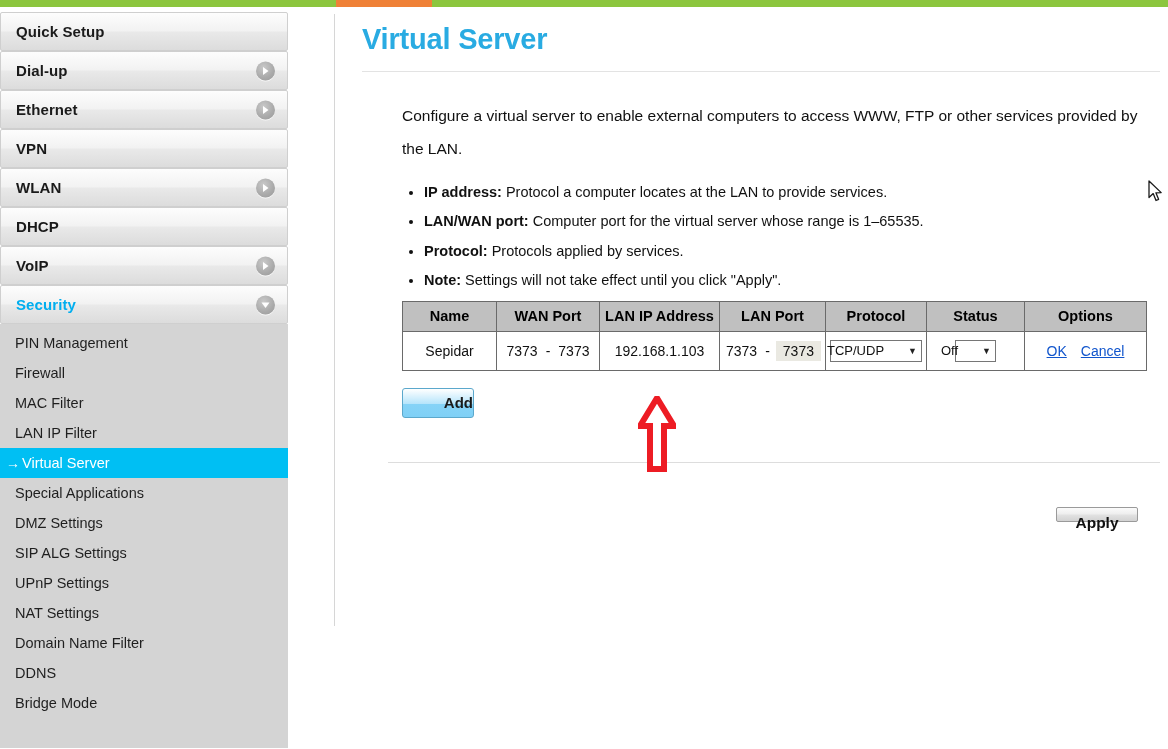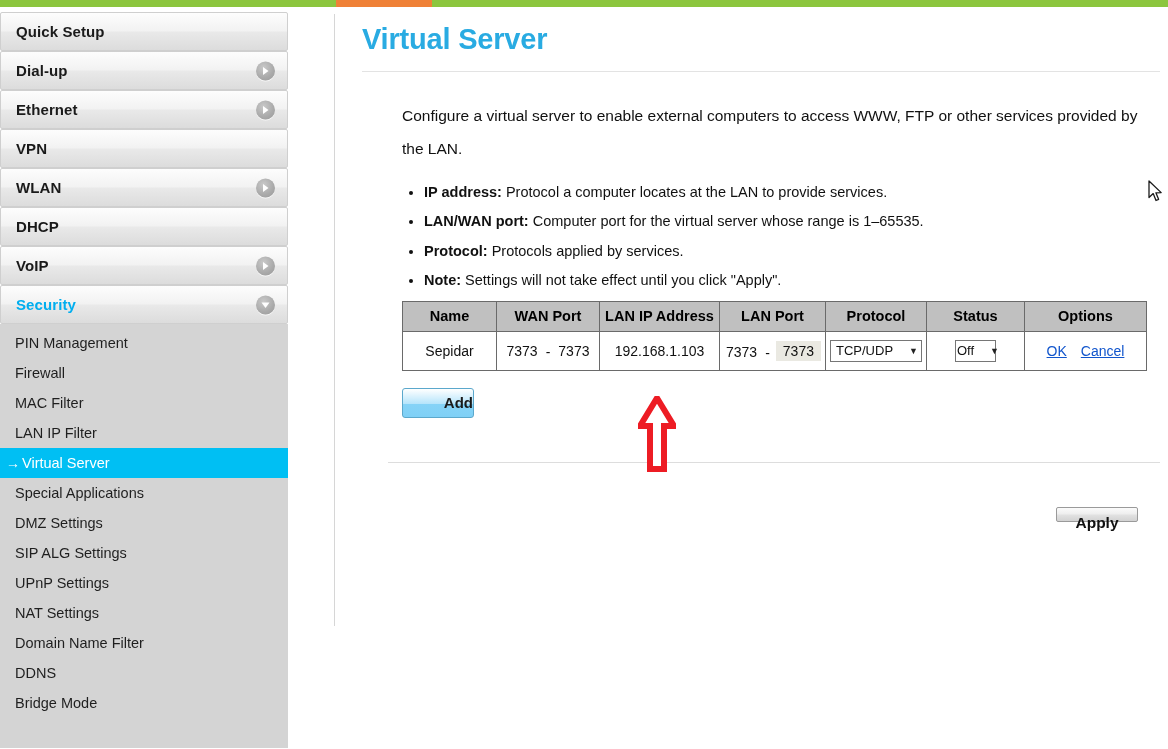--- a/index.html
+++ b/index.html
@@ -193,35 +193,35 @@
   .col-name    { width: 94px; }
   .col-wan     { width: 103px; }
   .col-lanip   { width: 120px; }
   .col-lanport { width: 101px; }
   .col-proto   { width: 100px; }
   .col-status  { width: 98px; }
   .col-options { width: 122px; }
 
   .port-pair {
     display: inline-flex;
-    align-items: flex-end;
+    align-items: center;
     gap: 6px;
     white-space: nowrap;
   }
   .port-val { padding: 1px 2px; }
   .port-val.highlight {
     background: #EAE9E2;
     padding: 2px 7px;
   }
 
   .mini-select {
     display: inline-flex;
     align-items: center;
-    justify-content: center;
-    gap: 16px;
+    justify-content: flex-end;
+    gap: 24px;
     border: 1px solid #767676;
     background: #ffffff;
     font-size: 13px;
     color: #111;
     padding: 2px 4px 2px 6px;
     line-height: 16px;
     cursor: pointer;
     box-sizing: border-box;
   }
   .mini-select.proto { width: 92px; }

